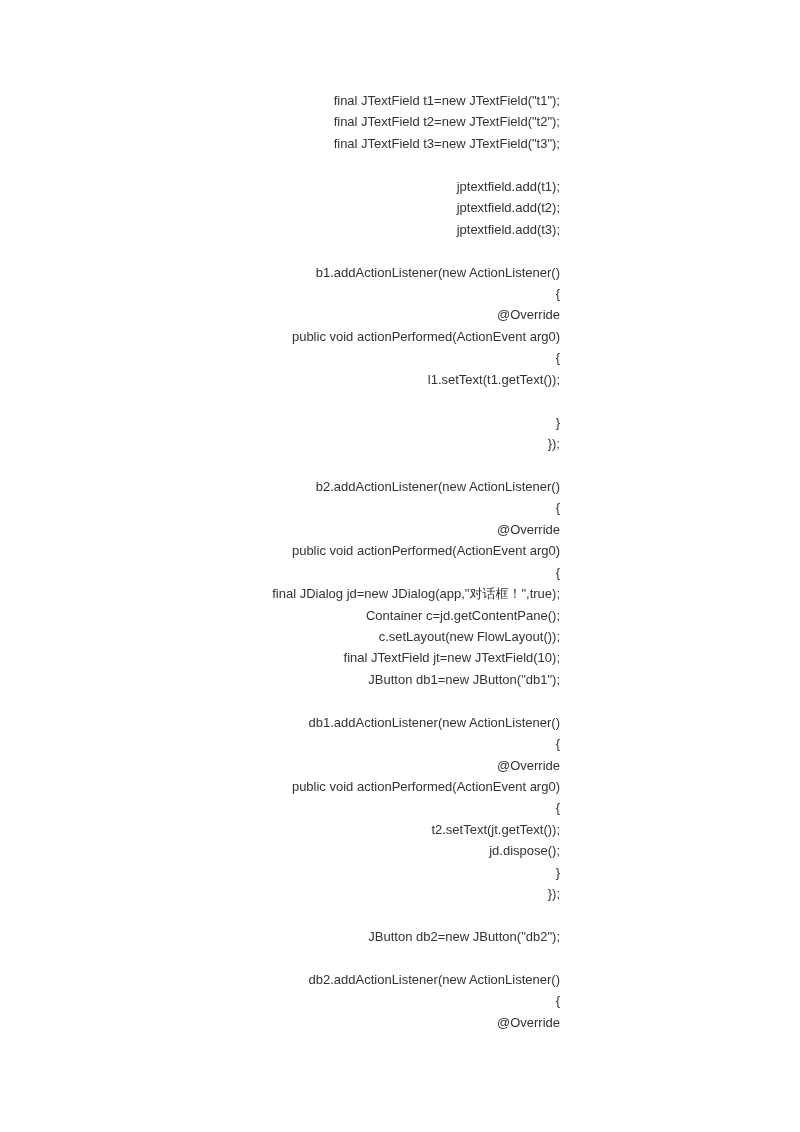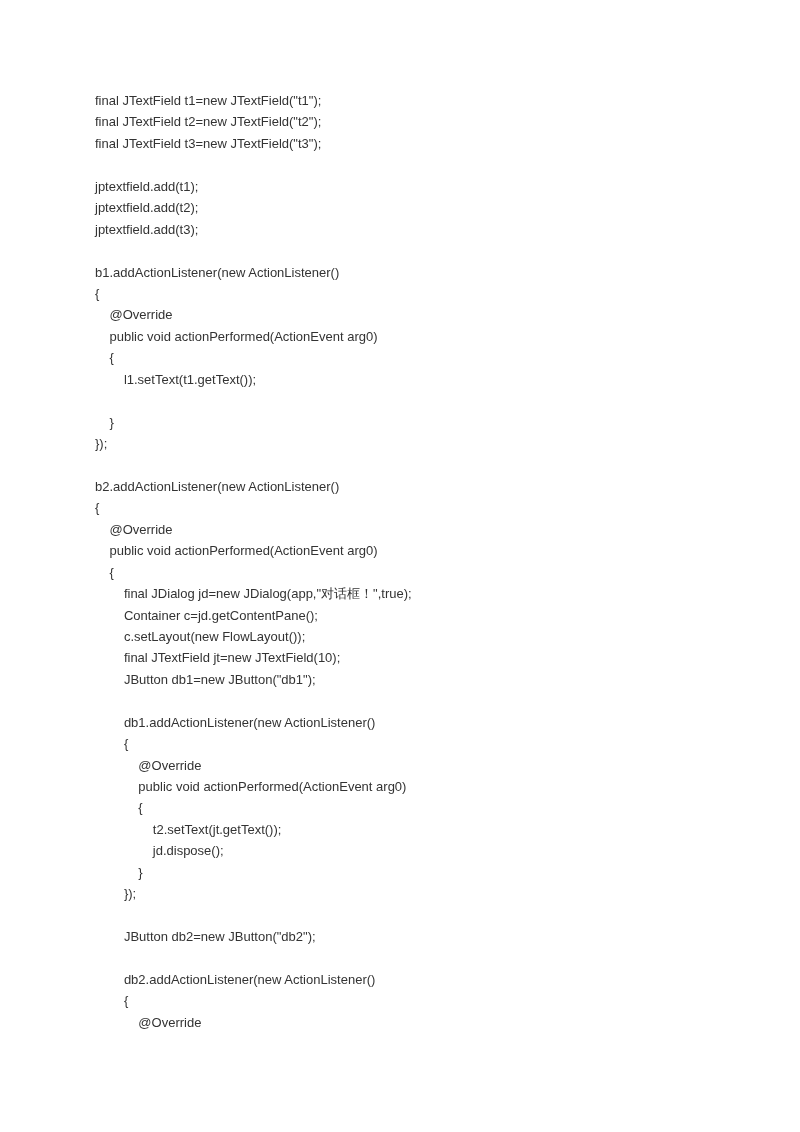--- a/index.html
+++ b/index.html
@@ -11,20 +11,21 @@
     color: #333333;
     line-height: 1.65;
   }
   .page {
     width: 632px;
     height: 1132px;
     box-sizing: border-box;
     padding: 90px 72px 60px 95px;
     white-space: pre;
     overflow: hidden;
+    text-align: right;
   }
 </style>
 </head>
 <body>
 
 <div class="page"><span>final JTextField t1=new JTextField("t1");
 final JTextField t2=new JTextField("t2");
 final JTextField t3=new JTextField("t3");
 
 jptextfield.add(t1);

